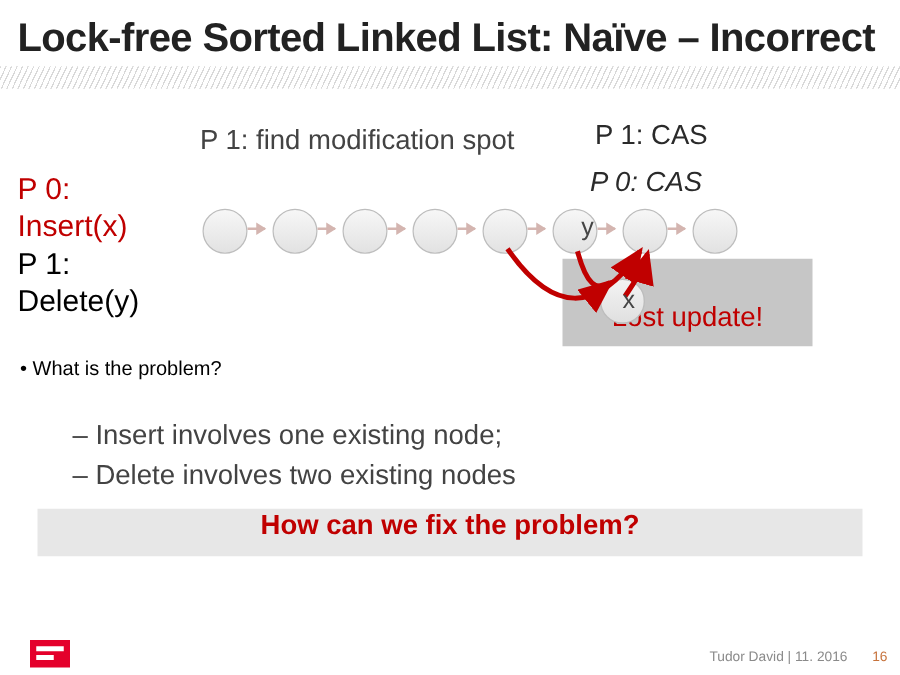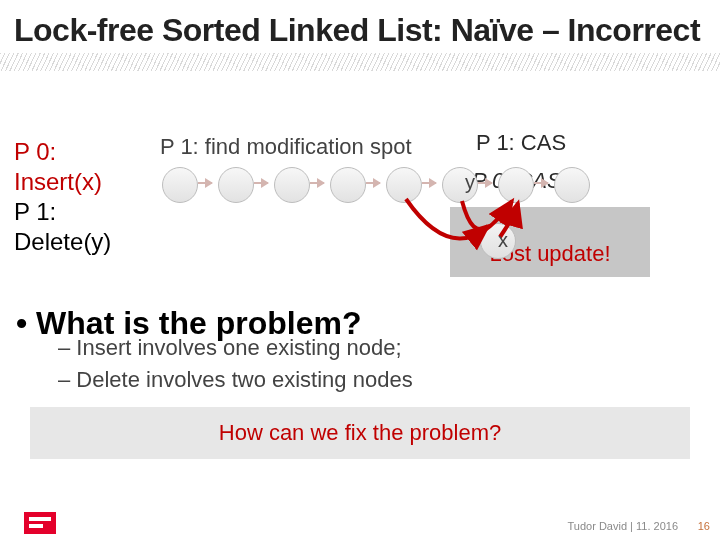--- a/index.html
+++ b/index.html
@@ -19,21 +19,21 @@
 }
 .content { position: relative; height: 400px; }
 .ops {
   position: absolute; left: 14px; top: 66px; width: 130px;
   font-family: Liberation Sans, sans-serif; font-size: 24px; line-height: 1.25;
 }
 .ops .p0label, .ops .p0op { color: #c00000; }
 .ops .p1label, .ops .p1op { color: #000; }
 .annot {
   position: absolute; font-family: Verdana, Arial, sans-serif;
-  font-size: 22px; color: #434343; margin-top: 35px;
+  font-size: 22px; color: #434343;
 }
 .annot.cas1 { left: 476px; top: 24px; color: #2a2a2a; }
 .annot.find1 { left: 160px; top: 28px; }
 .annot.cas0 { left: 472px; top: 62px; color: #2a2a2a; font-style: italic; }
 .annot.find0 { left: 160px; top: 66px; }
 .listbox {
   position: absolute; left: 162px; top: 96px;
   width: 435px; height: 36px;
 }
 .listbox .node {
@@ -68,34 +68,34 @@
 .lostBox {
   position: absolute; left: 450px; top: 136px;
   width: 200px; height: 70px; background: #c6c6c6;
   display: flex; align-items: flex-end; justify-content: center;
 }
 .lost {
   font-family: Verdana, Arial, sans-serif; font-size: 22px;
   color: #c00000; padding-bottom: 10px;
 }
 .q1 {
-  position: absolute; left: 16px; top: 234px;
-  font-family: Verdana, Arial, sans-serif; font-size: 32px;
-  font-weight: bold; color: #000;
+  position: absolute; left: 16px; top: 216px;
+  font-family: Verdana, Arial, sans-serif; font-size: 16px;
+  font-weight: normal; color: #000;
 }
 .sub {
   position: absolute; left: 58px; font-family: Verdana, Arial, sans-serif;
   font-size: 22px; color: #434343;
 }
 .sub1 { top: 264px; }
 .sub2 { top: 296px; }
 .q2bar {
   position: absolute; left: 30px; top: 336px;
-  width: 660px; height: 52px; background: #e7e7e7;
-  display: flex; align-items: center; justify-content: center;
+  width: 660px; height: 38px; background: #e7e7e7;
+  display: flex; align-items: flex-start; justify-content: center; font-weight: bold;
 }
 .q2 {
   font-family: Verdana, Arial, sans-serif; font-size: 22px; color: #c00000;
 }
 .logo {
   position: absolute; left: 24px; bottom: 6px; width: 32px; height: 22px;
   background: #e4002b;
 }
 .logo:before, .logo:after {
   content: ""; position: absolute; background: #fff; height: 4px;

